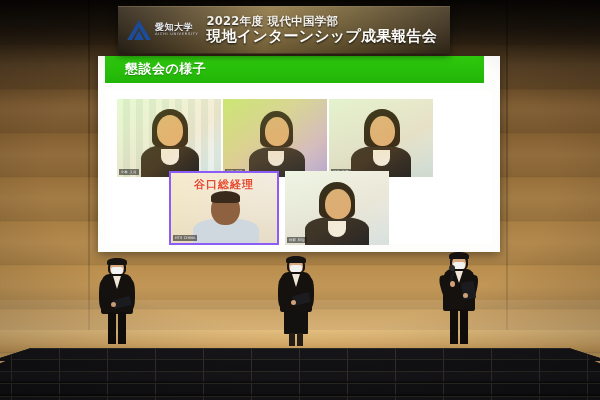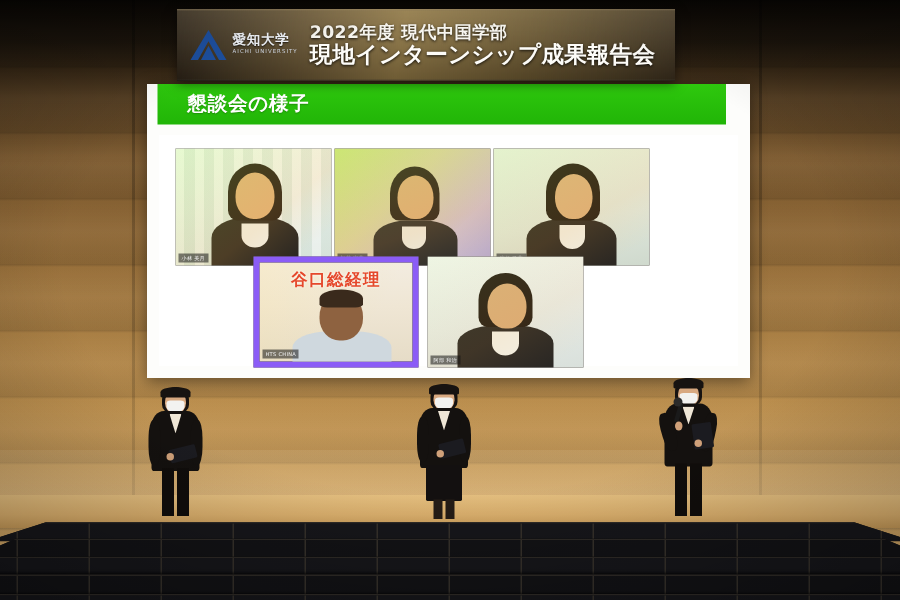--- a/index.html
+++ b/index.html
@@ -111,21 +111,21 @@
     bottom: 2px;
     font-size: 3.4px;
     line-height: 6px;
     color: #f3f3f3;
     background: rgba(20,20,20,0.55);
     padding: 0 2px;
     letter-spacing: .2px;
     white-space: nowrap;
   }
   .vtile.highlight {
-    border: 4px solid #8b5cf6;
+    border: 2px solid #8b5cf6;
     box-sizing: border-box;
     z-index: 5;
   }
   .caption-cn {
     position: absolute;
     top: 4px;
     left: 0;
     right: 0;
     text-align: center;
     font-size: 11px;

